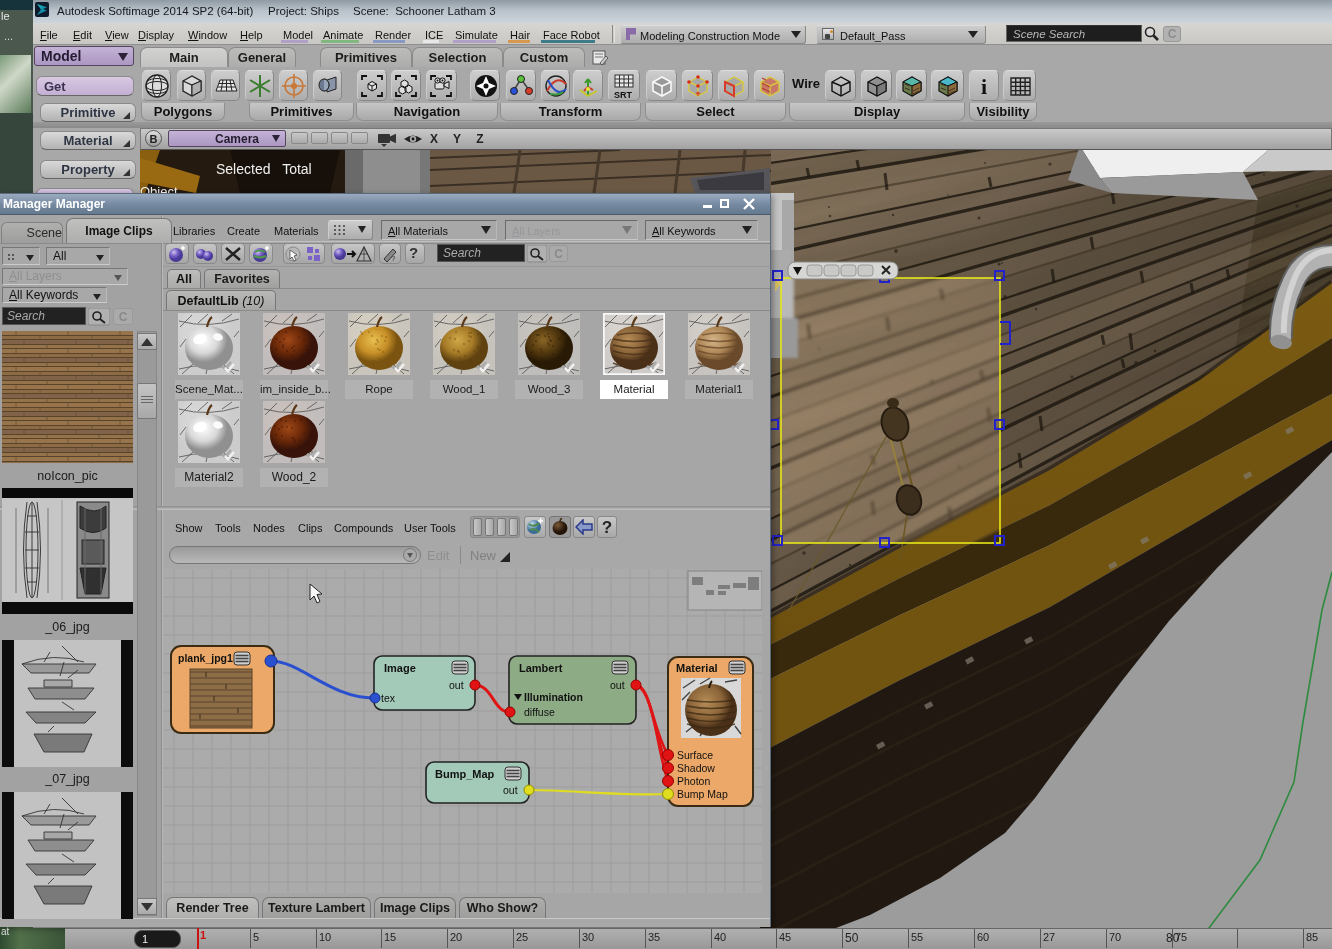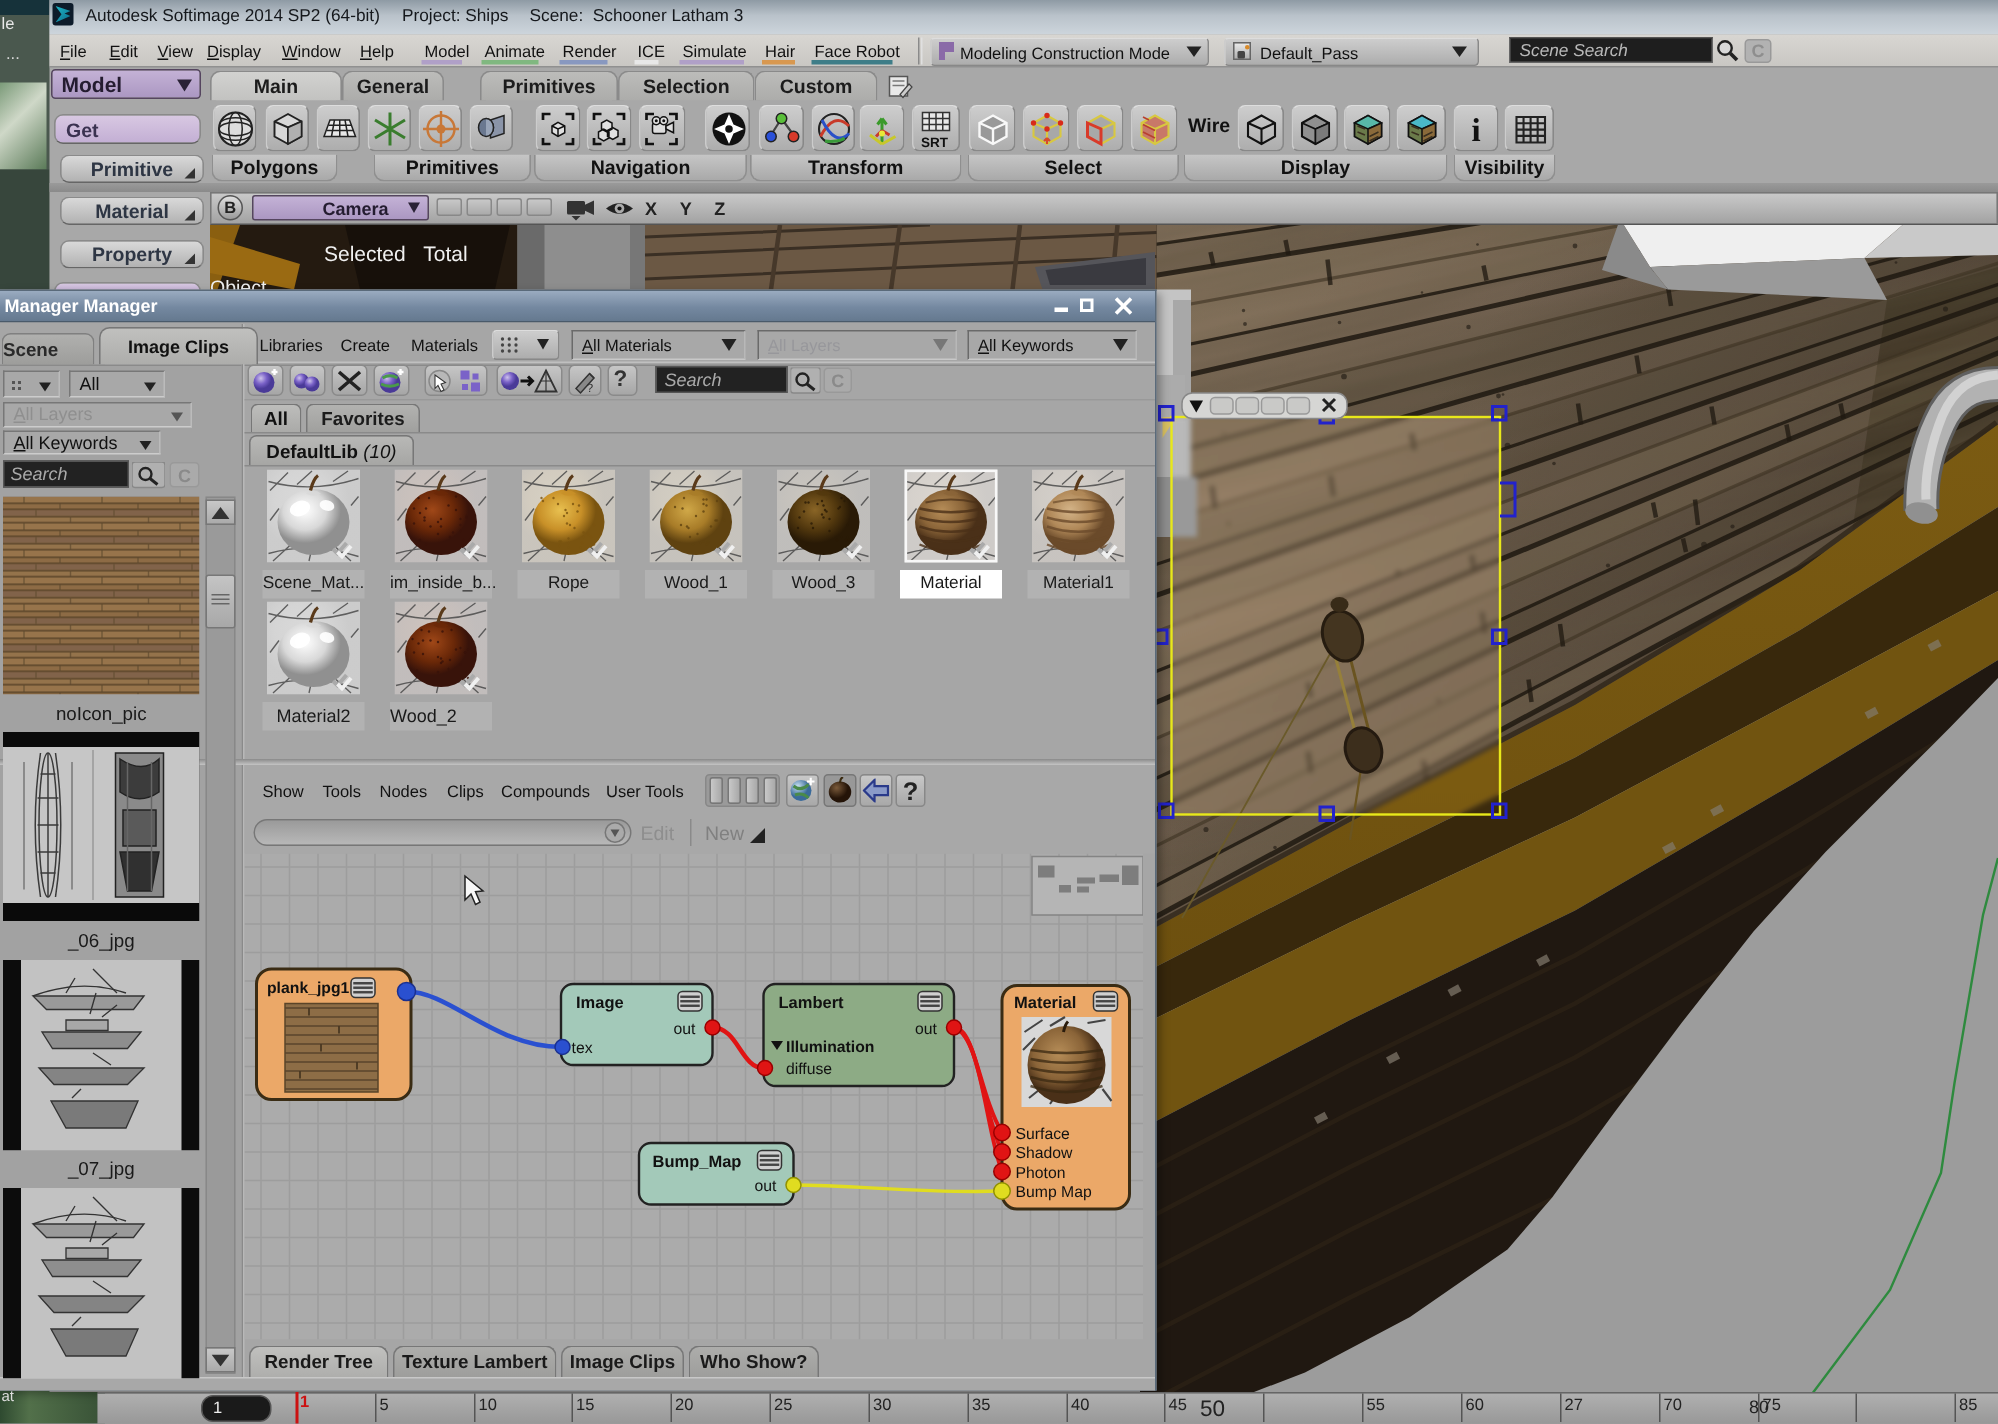--- a/index.html
+++ b/index.html
@@ -294,21 +294,21 @@
 <div class="a" style="left:516px;top:931px;font-size:11px;color:#222;z-index:31">25</div>
 <div class="a" style="left:579px;top:929px;width:1px;height:19px;background:#555;z-index:31"></div>
 <div class="a" style="left:582px;top:931px;font-size:11px;color:#222;z-index:31">30</div>
 <div class="a" style="left:645px;top:929px;width:1px;height:19px;background:#555;z-index:31"></div>
 <div class="a" style="left:648px;top:931px;font-size:11px;color:#222;z-index:31">35</div>
 <div class="a" style="left:711px;top:929px;width:1px;height:19px;background:#555;z-index:31"></div>
 <div class="a" style="left:714px;top:931px;font-size:11px;color:#222;z-index:31">40</div>
 <div class="a" style="left:776px;top:929px;width:1px;height:19px;background:#555;z-index:31"></div>
 <div class="a" style="left:779px;top:931px;font-size:11px;color:#222;z-index:31">45</div>
 <div class="a" style="left:842px;top:929px;width:1px;height:19px;background:#555;z-index:31"></div>
-<div class="a" style="left:800px;top:931px;font-size:15px;color:#222;z-index:31">50</div>
+<div class="a" style="left:845px;top:931px;font-size:12px;color:#222;z-index:31">50</div>
 <div class="a" style="left:908px;top:929px;width:1px;height:19px;background:#555;z-index:31"></div>
 <div class="a" style="left:911px;top:931px;font-size:11px;color:#222;z-index:31">55</div>
 <div class="a" style="left:974px;top:929px;width:1px;height:19px;background:#555;z-index:31"></div>
 <div class="a" style="left:977px;top:931px;font-size:11px;color:#222;z-index:31">60</div>
 <div class="a" style="left:1040px;top:929px;width:1px;height:19px;background:#555;z-index:31"></div>
 <div class="a" style="left:1043px;top:931px;font-size:11px;color:#222;z-index:31">27</div>
 <div class="a" style="left:1106px;top:929px;width:1px;height:19px;background:#555;z-index:31"></div>
 <div class="a" style="left:1109px;top:931px;font-size:11px;color:#222;z-index:31">70</div>
 <div class="a" style="left:1172px;top:929px;width:1px;height:19px;background:#555;z-index:31"></div>
 <div class="a" style="left:1175px;top:931px;font-size:11px;color:#222;z-index:31">75</div>
@@ -556,21 +556,21 @@
 </svg>
 <div class="a" style="left:0;top:193px;width:771px;height:734px;background:#a6a6a6;border:1px solid #5a6a7a;border-left:none;box-shadow:2px 2px 6px rgba(0,0,0,0.35);z-index:10"></div>
 <div class="a" style="left:0;top:194px;width:770px;height:21px;background:linear-gradient(#9aabc0,#7488a0 55%,#65798f);border-bottom:1px solid #4a5a6a;z-index:11"></div>
 <div class="a" style="left:3px;top:197px;font-size:12px;font-weight:bold;color:#fff;z-index:12">Manager Manager</div>
 <div class="a" style="left:703px;top:205px;width:9px;height:3px;background:#fff;z-index:12"></div>
 <div class="a" style="left:720px;top:199px;width:9px;height:9px;border:2px solid #fff;z-index:12"></div>
 <svg class="a" style="left:743px;top:198px;z-index:12" width="12" height="12">
     <path d="M1,1 L11,11 M11,1 L1,11" stroke="#fff" stroke-width="2.4"></path>
   </svg>
 <div class="a" style="left:0;top:215px;width:770px;height:710px;background:#a6a6a6;z-index:11"></div>
-<div class="a" style="left:1px;top:222px;width:62px;height:21px;background:linear-gradient(#b0b0ae,#9d9d9b);border:1px solid #808080;border-bottom:none;border-radius:6px 6px 0 0;font-size:12.5px;font-weight:bold;color:#2a2a2a;text-align:left;line-height:21px;z-index:12">Scene</div>
+<div class="a" style="left:1px;top:222px;width:62px;height:21px;background:linear-gradient(#b0b0ae,#9d9d9b);border:1px solid #808080;border-bottom:none;border-radius:6px 6px 0 0;font-size:12.5px;font-weight:normal;color:#2a2a2a;text-align:right;line-height:21px;z-index:12">Scene</div>
 <div class="a" style="left:66px;top:218px;width:106px;height:25px;background:linear-gradient(#c0c0be,#adadab);border:1px solid #777;border-bottom:none;border-radius:7px 7px 0 0;font-size:12px;font-weight:bold;color:#111;text-align:center;line-height:24px;z-index:13">Image Clips</div>
 <div class="a" style="left:0;top:243px;width:770px;height:1px;background:#8a8a8a;z-index:12"></div>
 <div class="a" style="left:0;top:244px;width:161px;height:676px;background:#a2a2a2;z-index:12"></div>
 <div class="a dd" style="left:2px;top:247px;width:38px;height:18px;z-index:13">
     <span style="position:absolute;left:4px;top:5px;width:8px;height:8px;background:radial-gradient(circle at 2px 2px,#555 1px,transparent 1.2px),radial-gradient(circle at 6px 2px,#555 1px,transparent 1.2px),radial-gradient(circle at 2px 6px,#555 1px,transparent 1.2px),radial-gradient(circle at 6px 6px,#555 1px,transparent 1.2px)"></span>
     <span class="ddv" style="border-width:4px;border-top-width:6px;top:7px"></span>
   </div>
 <div class="a dd" style="left:46px;top:247px;width:64px;height:18px;z-index:13">All<span class="ddv" style="border-width:4px;border-top-width:6px;top:7px"></span></div>
 <div class="a dd" style="left:2px;top:268px;width:126px;height:17px;color:#8f8f8f;z-index:13;line-height:15px"><u>A</u>ll Layers<span class="ddv" style="border-width:4px;border-top-width:6px;top:6px;border-top-color:#555"></span></div>
 <div class="a dd" style="left:2px;top:287px;width:105px;height:16px;z-index:13;line-height:14px"><u>A</u>ll Keywords<span class="ddv" style="border-width:4px;border-top-width:6px;top:6px"></span></div>
@@ -1116,21 +1116,21 @@
     <circle cx="41" cy="32" r="0.8" fill="#38130a" opacity="0.8"></circle>
     <circle cx="44" cy="31" r="0.8" fill="#38130a" opacity="0.8"></circle>
     <circle cx="48" cy="47" r="0.8" fill="#38130a" opacity="0.8"></circle>
     <circle cx="12" cy="25" r="0.8" fill="#38130a" opacity="0.8"></circle>
     <circle cx="47" cy="34" r="0.8" fill="#38130a" opacity="0.8"></circle>
     <circle cx="49" cy="32" r="0.8" fill="#38130a" opacity="0.8"></circle>
 <path d="M44,53 l3,3 6,-7" stroke="#aaa" stroke-width="2.6" fill="none"></path>
 <path d="M47,55 l3,3 6,-7" stroke="#f0f0f0" stroke-width="2.6" fill="none"></path>
 
 </svg>
-<div class="a" style="left:260px;top:468px;width:68px;height:19px;background:#b2b2b2;font-size:12px;color:#1a1a1a;text-align:left;line-height:18px;z-index:12">Wood_2</div>
+<div class="a" style="left:260px;top:468px;width:68px;height:19px;background:#b2b2b2;font-size:12px;color:#1a1a1a;text-align:center;line-height:18px;z-index:12">Wood_2</div>
 <div class="a" style="left:0;top:506px;width:770px;height:4px;background:linear-gradient(#8a8a8a,#c4c4c4);z-index:12"></div>
 <div class="a" style="left:163px;top:510px;width:607px;height:59px;background:#a8a8a8;z-index:12"></div>
 <div class="a" style="left:175px;top:522px;font-size:11px;color:#111;z-index:13">Show</div>
 <div class="a" style="left:215px;top:522px;font-size:11px;color:#111;z-index:13">Tools</div>
 <div class="a" style="left:253px;top:522px;font-size:11px;color:#111;z-index:13">Nodes</div>
 <div class="a" style="left:298px;top:522px;font-size:11px;color:#111;z-index:13">Clips</div>
 <div class="a" style="left:334px;top:522px;font-size:11px;color:#111;z-index:13">Compounds</div>
 <div class="a" style="left:404px;top:522px;font-size:11px;color:#111;z-index:13">User Tools</div>
 <div class="a" style="left:470px;top:516px;width:50px;height:22px;background:#9a9a9a;border:1px solid #888;border-radius:3px;z-index:13"></div>
 <div class="a" style="left:473px;top:518px;width:9px;height:18px;background:linear-gradient(90deg,#c8c8c8,#a8a8a8);border:1px solid #777;border-radius:2px;z-index:14"></div>

